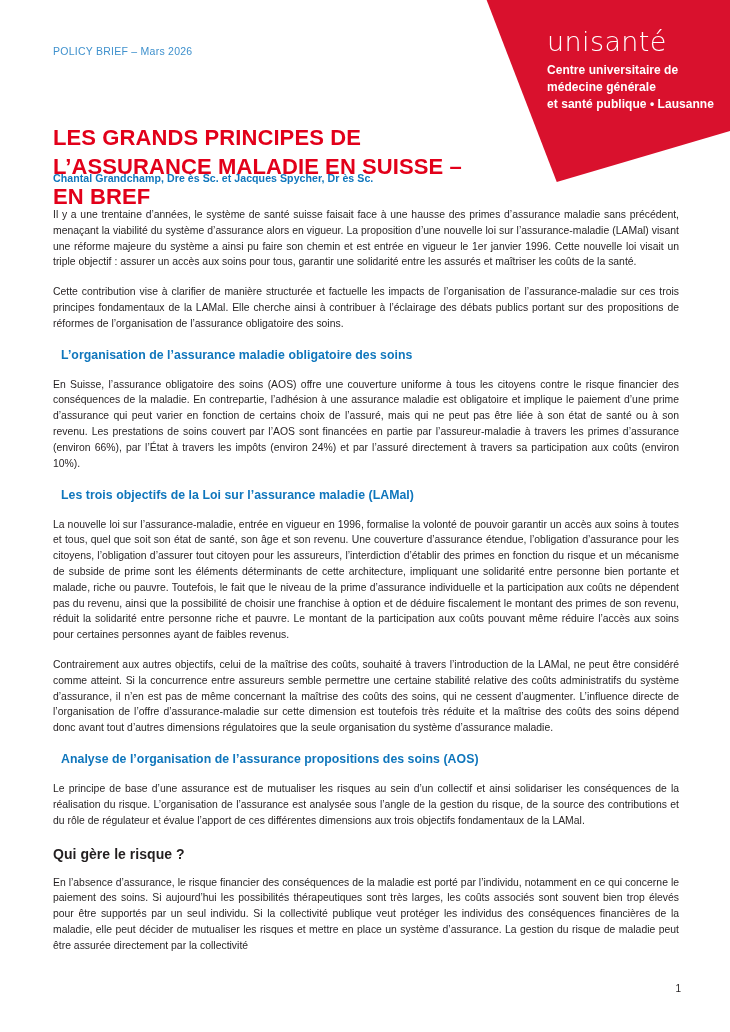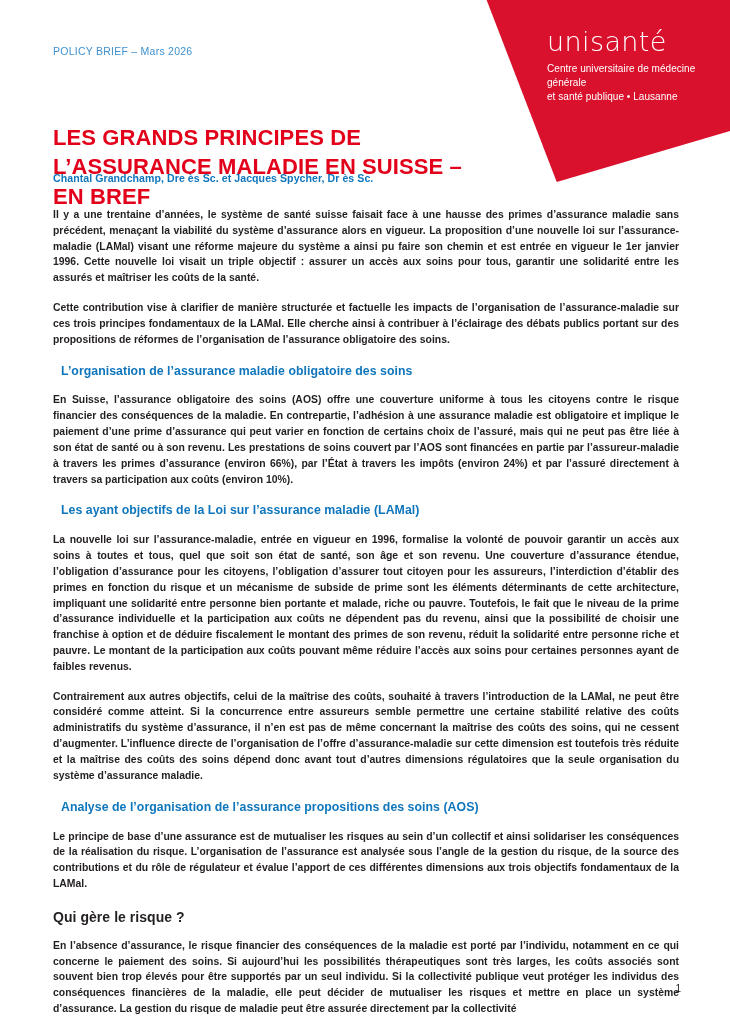--- a/index.html
+++ b/index.html
@@ -50,22 +50,22 @@
     font-size: 27px;
     font-weight: 300;
     letter-spacing: 0.4px;
     color: #ffffff;
     line-height: 1;
     white-space: nowrap;
   }
   .logo-tagline {
     margin-top: 7px;
     font-family: "Liberation Sans", sans-serif;
-    font-size: 10px;
-    font-weight: normal;
+    font-size: 12px;
+    font-weight: bold;
     line-height: 1.42;
     color: #ffffff;
     letter-spacing: 0.05px;
   }
 
   
   .kicker {
     position: absolute;
     left: 53px;
     top: 45px;
@@ -105,21 +105,20 @@
     top: 207px;
     width: 626px;
   }
   .content p {
     margin: 0 0 14px 0;
     font-size: 10.4px;
     line-height: 1.52;
     text-align: justify;
     color: #231f20;
     letter-spacing: 0.01px;
-    font-weight: bold;
   }
   .content p:last-child { margin-bottom: 16px; }
 
   h2.section-heading {
     margin: 16px 0 13px 8px;
     font-size: 12.3px;
     font-weight: bold;
     color: #0f76bc;
     letter-spacing: 0.05px;
     line-height: 1.3;
@@ -165,21 +164,21 @@
   <div class="content">
 
     <p>Il y a une trentaine d’années, le système de santé suisse faisait face à une hausse des primes d’assurance maladie sans précédent, menaçant la viabilité du système d’assurance alors en vigueur. La proposition d’une nouvelle loi sur l’assurance-maladie (LAMal) visant une réforme majeure du système a ainsi pu faire son chemin et est entrée en vigueur le 1er janvier 1996. Cette nouvelle loi visait un triple objectif : assurer un accès aux soins pour tous, garantir une solidarité entre les assurés et maîtriser les coûts de la santé.</p>
 
     <p>Cette contribution vise à clarifier de manière structurée et factuelle les impacts de l’organisation de l’assurance-maladie sur ces trois principes fondamentaux de la LAMal. Elle cherche ainsi à contribuer à l’éclairage des débats publics portant sur des propositions de réformes de l’organisation de l’assurance obligatoire des soins.</p>
 
     <h2 class="section-heading">L’organisation de l’assurance maladie obligatoire des soins</h2>
 
     <p>En Suisse, l’assurance obligatoire des soins (AOS) offre une couverture uniforme à tous les citoyens contre le risque financier des conséquences de la maladie. En contrepartie, l’adhésion à une assurance maladie est obligatoire et implique le paiement d’une prime d’assurance qui peut varier en fonction de certains choix de l’assuré, mais qui ne peut pas être liée à son état de santé ou à son revenu. Les prestations de soins couvert par l’AOS sont financées en partie par l’assureur-maladie à travers les primes d’assurance (environ 66%), par l’État à travers les impôts (environ 24%) et par l’assuré directement à travers sa participation aux coûts (environ 10%).</p>
 
-    <h2 class="section-heading">Les ayant objectifs de la Loi sur l’assurance maladie (LAMal)</h2>
+    <h2 class="section-heading">Les trois objectifs de la Loi sur l’assurance maladie (LAMal)</h2>
 
     <p>La nouvelle loi sur l’assurance-maladie, entrée en vigueur en 1996, formalise la volonté de pouvoir garantir un accès aux soins à toutes et tous, quel que soit son état de santé, son âge et son revenu. Une couverture d’assurance étendue, l’obligation d’assurance pour les citoyens, l’obligation d’assurer tout citoyen pour les assureurs, l’interdiction d’établir des primes en fonction du risque et un mécanisme de subside de prime sont les éléments déterminants de cette architecture, impliquant une solidarité entre personne bien portante et malade, riche ou pauvre. Toutefois, le fait que le niveau de la prime d’assurance individuelle et la participation aux coûts ne dépendent pas du revenu, ainsi que la possibilité de choisir une franchise à option et de déduire fiscalement le montant des primes de son revenu, réduit la solidarité entre personne riche et pauvre. Le montant de la participation aux coûts pouvant même réduire l’accès aux soins pour certaines personnes ayant de faibles revenus.</p>
 
     <p>Contrairement aux autres objectifs, celui de la maîtrise des coûts, souhaité à travers l’introduction de la LAMal, ne peut être considéré comme atteint. Si la concurrence entre assureurs semble permettre une certaine stabilité relative des coûts administratifs du système d’assurance, il n’en est pas de même concernant la maîtrise des coûts des soins, qui ne cessent d’augmenter. L’influence directe de l’organisation de l’offre d’assurance-maladie sur cette dimension est toutefois très réduite et la maîtrise des coûts des soins dépend donc avant tout d’autres dimensions régulatoires que la seule organisation du système d’assurance maladie.</p>
 
     <h2 class="section-heading">Analyse de l’organisation de l’assurance propositions des soins (AOS)</h2>
 
     <p>Le principe de base d’une assurance est de mutualiser les risques au sein d’un collectif et ainsi solidariser les conséquences de la réalisation du risque. L’organisation de l’assurance est analysée sous l’angle de la gestion du risque, de la source des contributions et du rôle de régulateur et évalue l’apport de ces différentes dimensions aux trois objectifs fondamentaux de la LAMal.</p>
 
     <h3 class="sub-heading">Qui gère le risque ?</h3>

